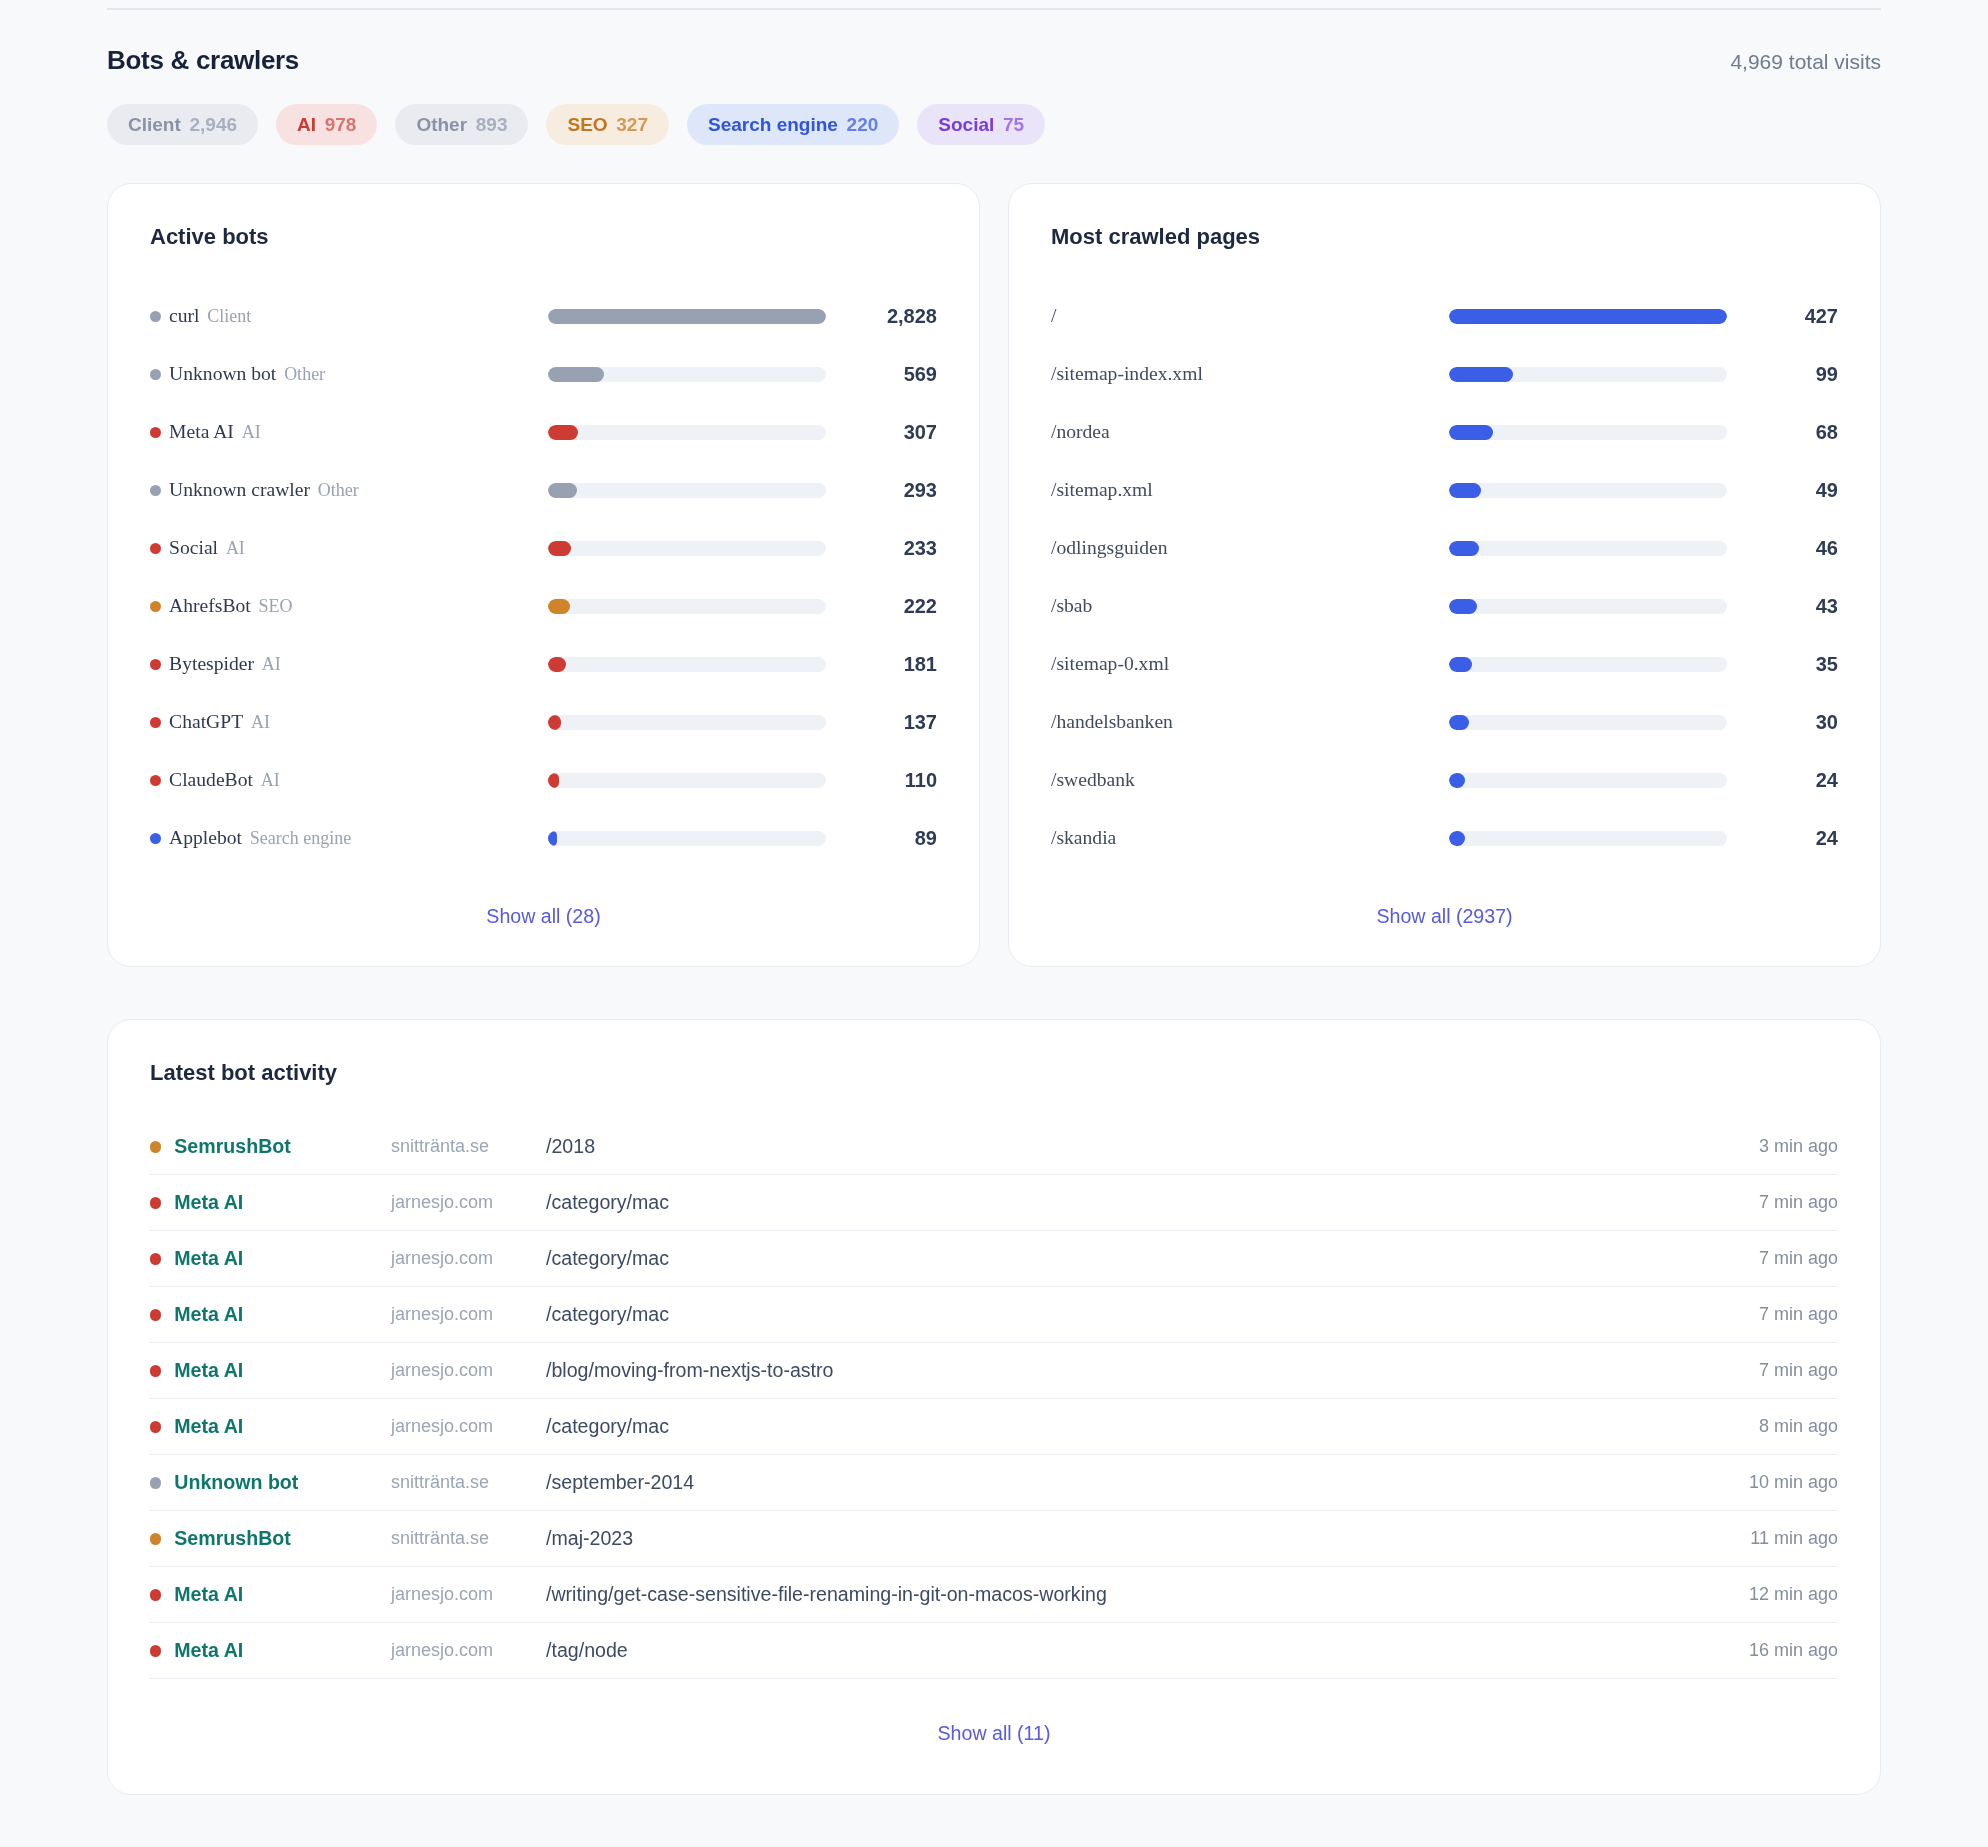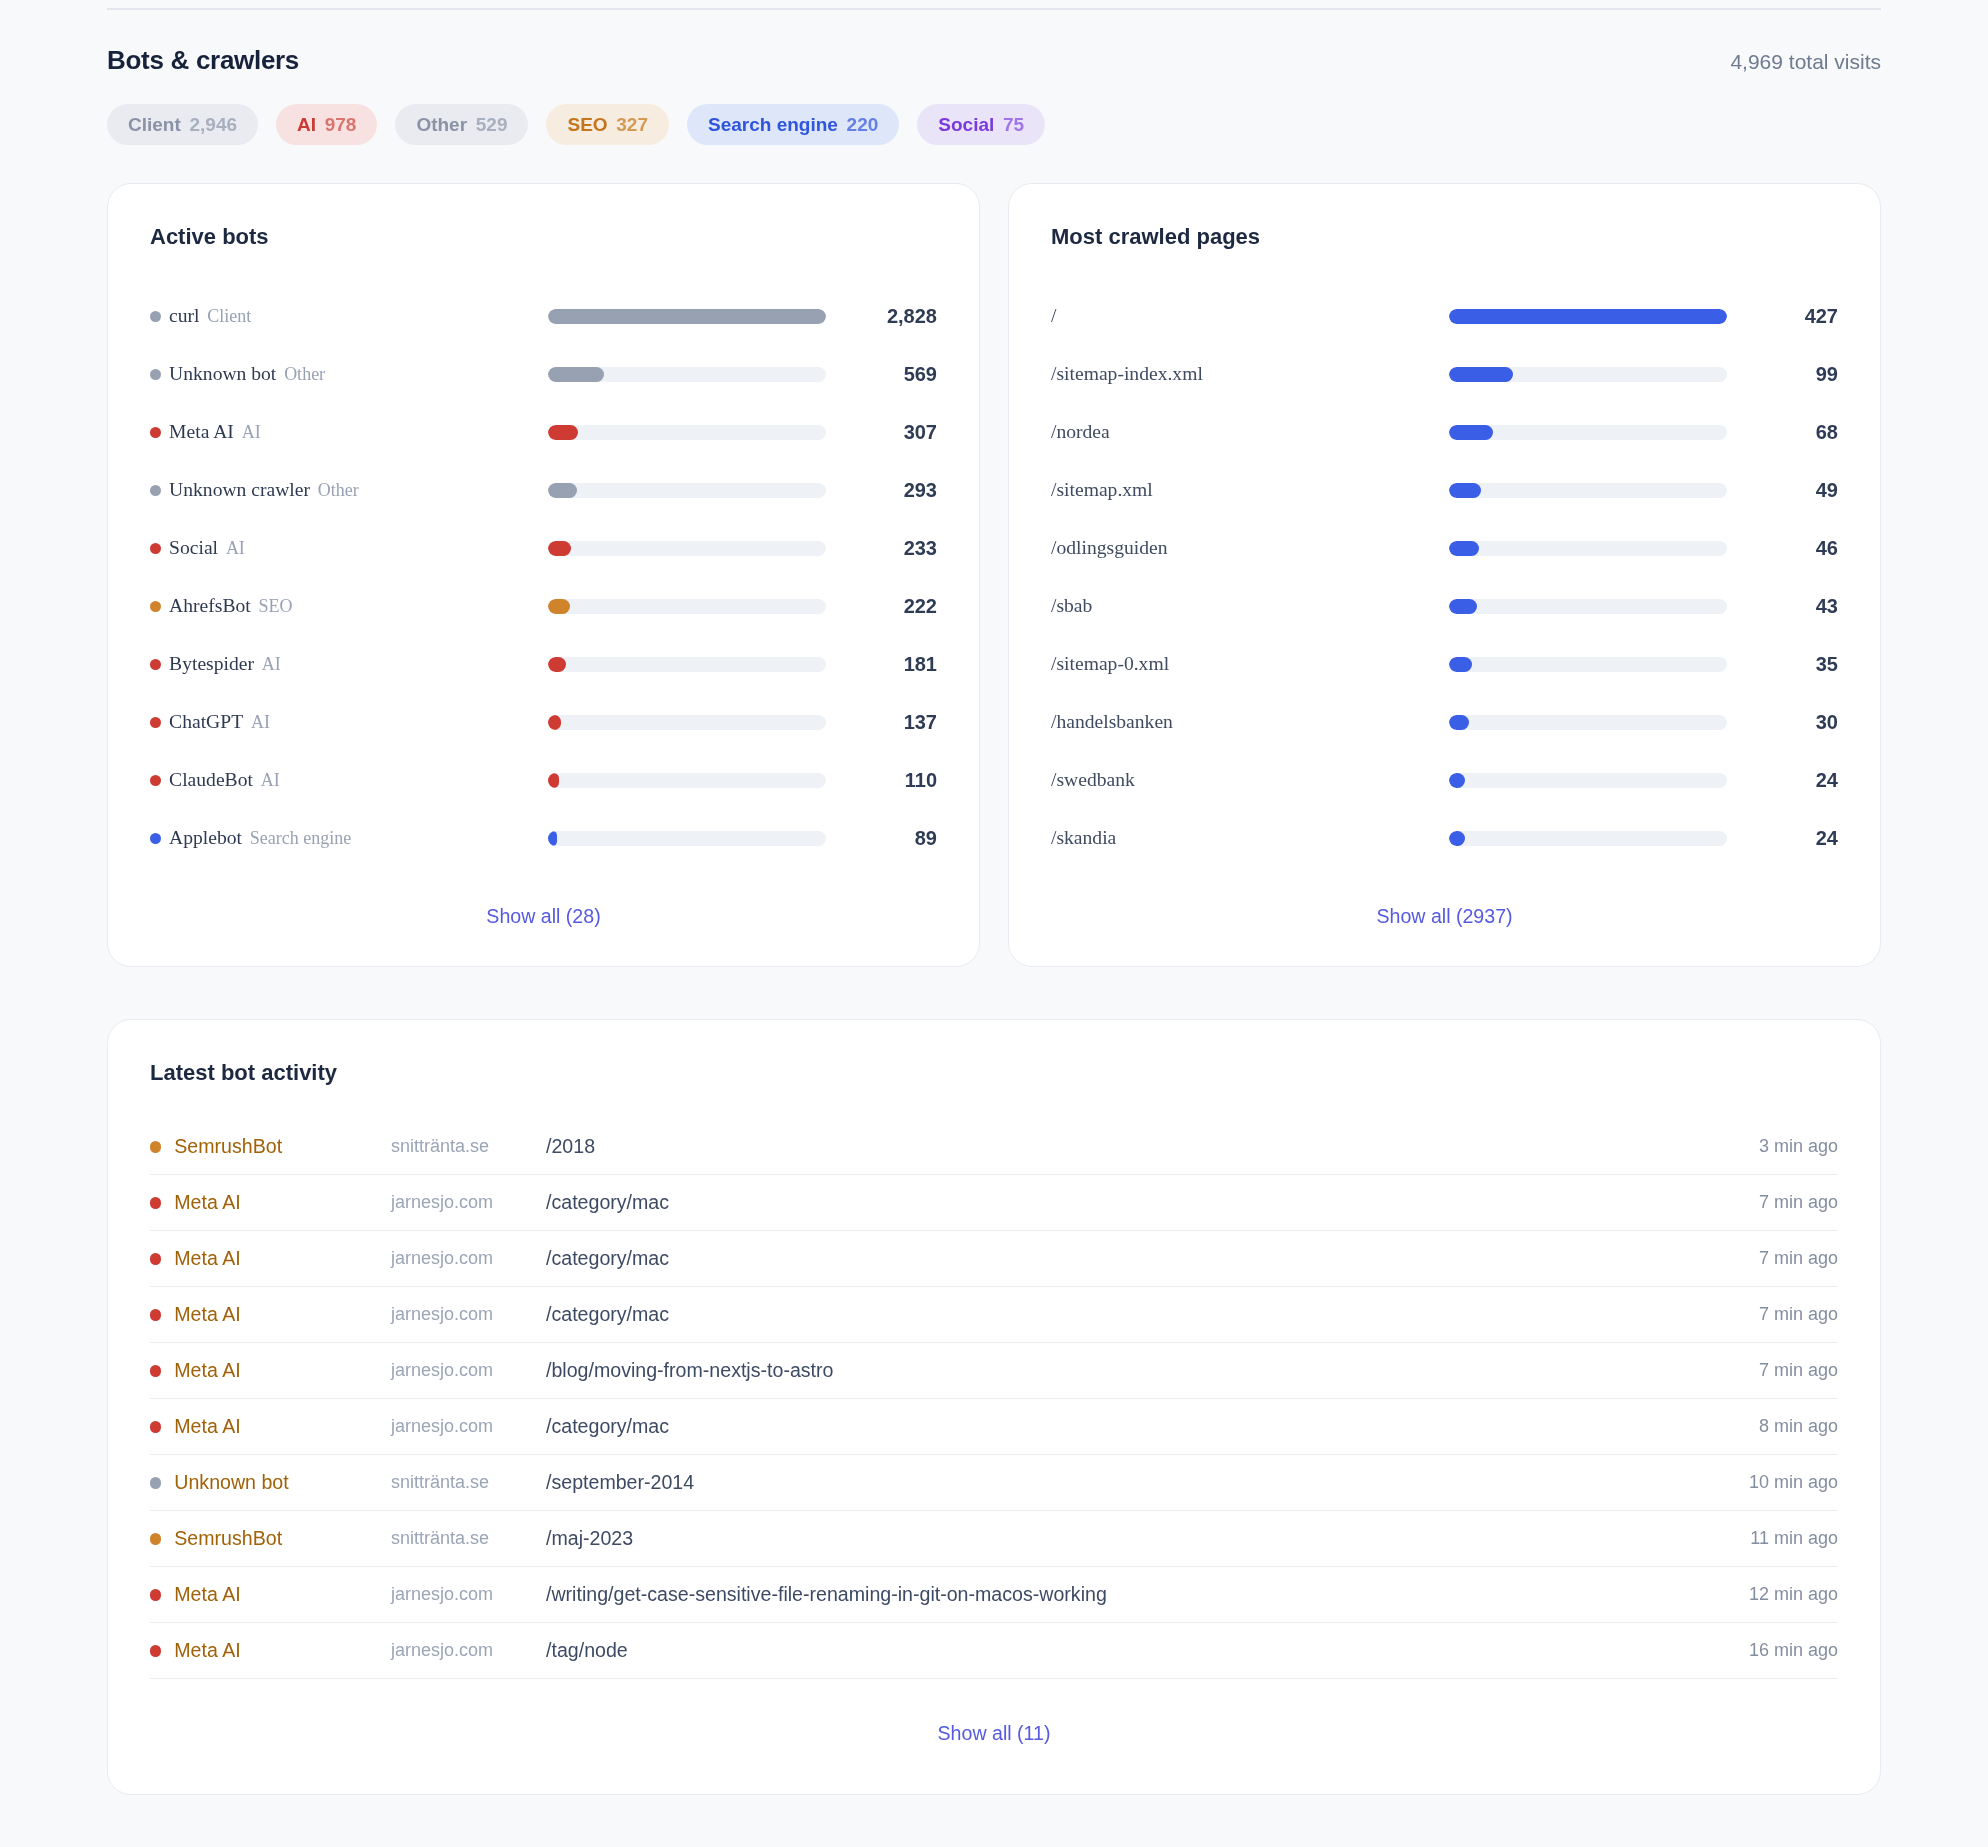--- a/index.html
+++ b/index.html
@@ -59,21 +59,21 @@
   .c-blue   { background:#3a5fe6; }
 
   .show-all-wrap { text-align:center; margin-top:38px; }
   .show-all { font-size:19.6px; color:#565ae0; text-decoration:none; cursor:pointer; }
 
   
   .activity-card { margin-top:52px; padding-bottom:49px; }
   .activity-table { margin-top:33px; }
   .activity-row { display:flex; align-items:center; height:56px; border-bottom:0.9px solid #e9edf2; }
   .activity-row .bot-col { width:241px; display:flex; align-items:center; gap:13px; flex:0 0 auto; }
-  .activity-row .bot-col .name { font-size:19.6px; font-weight:400; color:#a16207; }
+  .activity-row .bot-col .name { font-size:19.6px; font-weight:700; color:#0f766e; }
   .activity-row .site-col { width:155px; font-size:18px; color:#9aa5b6; flex:0 0 auto; }
   .activity-row .path-col { flex:1; font-size:19.6px; color:#3d4a63; overflow:hidden; white-space:nowrap; text-overflow:ellipsis; }
   .activity-row .time-col { font-size:18px; color:#848ea1; flex:0 0 auto; margin-left:21px; }
   .activity-show { margin-top:43px; }
 </style>
 </head>
 <body>
 
 <div class="page">
   <div class="top-divider"></div>
@@ -87,21 +87,21 @@
     <div class="pill pill-gray">
         <span class="pl">Client</span>
         <span class="pc">2,946</span>
       </div>
       <div class="pill pill-red">
         <span class="pl">AI</span>
         <span class="pc">978</span>
       </div>
       <div class="pill pill-gray">
         <span class="pl">Other</span>
-        <span class="pc">529</span>
+        <span class="pc">893</span>
       </div>
       <div class="pill pill-orange">
         <span class="pl">SEO</span>
         <span class="pc">327</span>
       </div>
       <div class="pill pill-blue">
         <span class="pl">Search engine</span>
         <span class="pc">220</span>
       </div>
       <div class="pill pill-purple">

